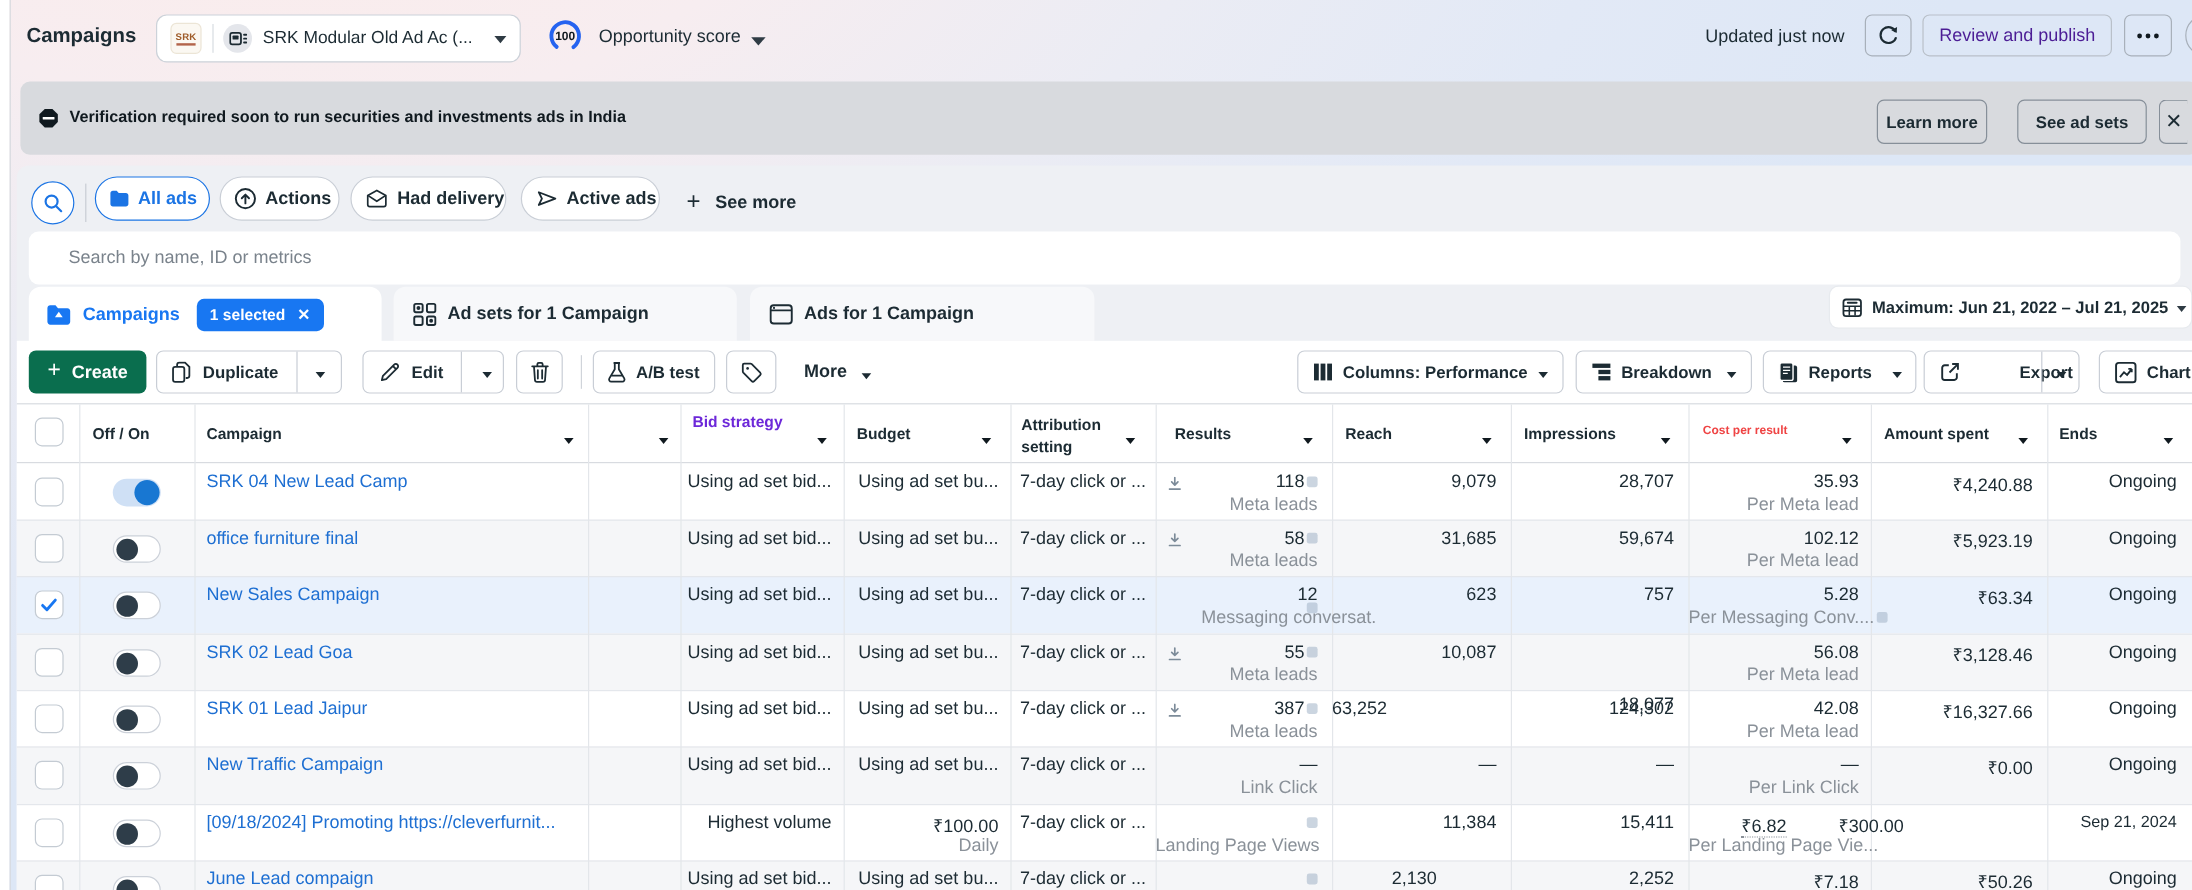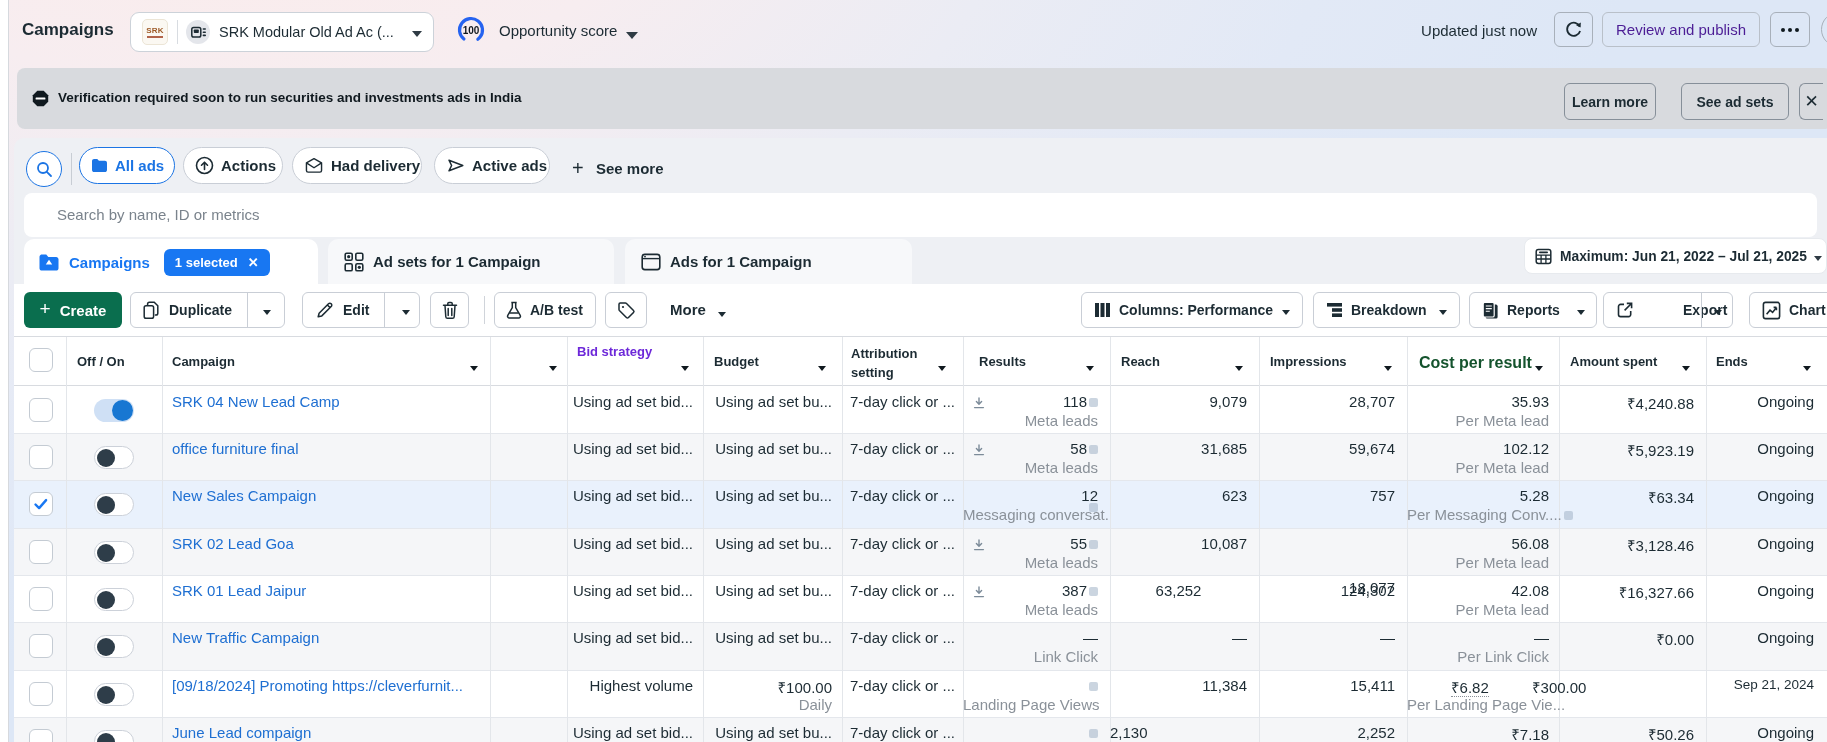--- a/index.html
+++ b/index.html
@@ -310,21 +310,21 @@
 <div class="" style="position:absolute;left:714px;top:354px;font-size:13px;font-weight:bold;color:#1c2b33;">Budget</div>
 <div class="" style="position:absolute;left:818px;top:357px;"><span style="display:inline-block;width:0;height:0;border-left:4.5px solid transparent;border-right:4.5px solid transparent;border-top:5.5px solid #10191f;"></span></div>
 <div class="" style="position:absolute;left:851px;top:344px;font-size:13px;font-weight:bold;color:#1c2b33;line-height:19px;">Attribution<br>setting</div>
 <div class="" style="position:absolute;left:938px;top:357px;"><span style="display:inline-block;width:0;height:0;border-left:4.5px solid transparent;border-right:4.5px solid transparent;border-top:5.5px solid #10191f;"></span></div>
 <div class="" style="position:absolute;left:979px;top:354px;font-size:13px;font-weight:bold;color:#1c2b33;">Results</div>
 <div class="" style="position:absolute;left:1086px;top:357px;"><span style="display:inline-block;width:0;height:0;border-left:4.5px solid transparent;border-right:4.5px solid transparent;border-top:5.5px solid #10191f;"></span></div>
 <div class="" style="position:absolute;left:1121px;top:354px;font-size:13px;font-weight:bold;color:#1c2b33;">Reach</div>
 <div class="" style="position:absolute;left:1235px;top:357px;"><span style="display:inline-block;width:0;height:0;border-left:4.5px solid transparent;border-right:4.5px solid transparent;border-top:5.5px solid #10191f;"></span></div>
 <div class="" style="position:absolute;left:1270px;top:354px;font-size:13px;font-weight:bold;color:#1c2b33;">Impressions</div>
 <div class="" style="position:absolute;left:1384px;top:357px;"><span style="display:inline-block;width:0;height:0;border-left:4.5px solid transparent;border-right:4.5px solid transparent;border-top:5.5px solid #10191f;"></span></div>
-<div class="" style="position:absolute;left:1419px;top:354px;font-size:16px;font-weight:bold;color:#14532d;">Cost per result</div>
+<div class="" style="position:absolute;left:1419px;top:354px;font-size:10px;font-weight:bold;color:#ef4444;">Cost per result</div>
 <div class="" style="position:absolute;left:1535px;top:357px;"><span style="display:inline-block;width:0;height:0;border-left:4.5px solid transparent;border-right:4.5px solid transparent;border-top:5.5px solid #10191f;"></span></div>
 <div class="" style="position:absolute;left:1570px;top:354px;font-size:13px;font-weight:bold;color:#1c2b33;">Amount spent</div>
 <div class="" style="position:absolute;left:1682px;top:357px;"><span style="display:inline-block;width:0;height:0;border-left:4.5px solid transparent;border-right:4.5px solid transparent;border-top:5.5px solid #10191f;"></span></div>
 <div class="" style="position:absolute;left:1716px;top:354px;font-size:13px;font-weight:bold;color:#1c2b33;">Ends</div>
 <div class="" style="position:absolute;left:1803px;top:357px;"><span style="display:inline-block;width:0;height:0;border-left:4.5px solid transparent;border-right:4.5px solid transparent;border-top:5.5px solid #10191f;"></span></div>
 <div class="cb" style="left:29px;top:398px;"></div>
 <div class="" style="position:absolute;left:94px;top:399px;width:40px;height:23px;border-radius:12px;background:#cfe0f5;">
 <div style="position:absolute;right:1px;top:1px;width:21px;height:21px;border-radius:50%;background:#1877d2;"></div>
   </div>
 <div class="cell" style="left:172px;top:393px;max-width:310px;overflow:hidden;color:#1e6fd2;">SRK 04 New Lead Camp</div>
@@ -374,21 +374,21 @@
   </div>
 <div class="" style="position:absolute;left:94px;top:493px;width:40px;height:23px;border-radius:12px;background:#fff;border:1px solid #ccd1d9;">
 <div style="position:absolute;left:2px;top:1.5px;width:18px;height:18px;border-radius:50%;background:#2e3d49;"></div>
   </div>
 <div class="cell" style="left:172px;top:487px;max-width:310px;overflow:hidden;color:#1e6fd2;">New Sales Campaign</div>
 <div class="cell" style="left:567px;top:487px;width:126px;text-align:right;">Using ad set bid...</div>
 <div class="cell" style="left:703px;top:487px;width:129px;text-align:right;">Using ad set bu...</div>
 <div class="cell" style="left:850px;top:487px;">7-day click or ...</div>
 <div class="cell" style="left:963px;top:487px;width:135px;text-align:right;">12</div>
 <div class="cell" style="left:963px;top:498px;width:135px;text-align:right;"><span style="display:inline-block;width:9px;height:9px;border-radius:2px;background:#a9b9cc;opacity:.6;margin-left:2px;"></span></div>
-<div class="cell sub" style="left:963px;top:506px;width:135px;text-align:right;">Messaging conversat.</div>
+<div class="cell sub" style="left:963px;top:506px;width:135px;text-align:right;padding-left:38px;">Messaging conversat.</div>
 <div class="cell" style="left:1110px;top:487px;width:137px;text-align:right;">623</div>
 <div class="cell" style="left:1259px;top:487px;width:136px;text-align:right;">757</div>
 <div class="cell" style="left:1407px;top:487px;width:142px;text-align:right;"><span style="">5.28</span></div>
 <div class="cell sub" style="left:1407px;top:506px;width:142px;text-align:right;">Per Messaging Conv....<span style="display:inline-block;width:9px;height:9px;border-radius:2px;background:#a9b9cc;opacity:.6;margin-left:2px;"></span></div>
 <div class="cell" style="left:1559px;top:487px;width:135px;text-align:right;">₹63.34</div>
 <div class="cell" style="left:1706px;top:487px;width:108px;text-align:right;font-size:15px;">Ongoing</div>
 <div class="cb" style="left:29px;top:540px;"></div>
 <div class="" style="position:absolute;left:94px;top:541px;width:40px;height:23px;border-radius:12px;background:#fff;border:1px solid #ccd1d9;">
 <div style="position:absolute;left:2px;top:1.5px;width:18px;height:18px;border-radius:50%;background:#2e3d49;"></div>
   </div>
@@ -419,21 +419,21 @@
 <div class="cell" style="left:703px;top:582px;width:129px;text-align:right;">Using ad set bu...</div>
 <div class="cell" style="left:850px;top:582px;">7-day click or ...</div>
 <div class="" style="position:absolute;left:973px;top:586px;">
     <svg width="12" height="12" viewBox="0 0 12 12" style="display:block;">
       <path d="M6 1v6M3.4 4.6L6 7.2 8.6 4.6" fill="none" stroke="#7c8b99" stroke-width="1.4" stroke-linecap="round" stroke-linejoin="round"></path>
       <path d="M1.6 10.6h8.8" stroke="#7c8b99" stroke-width="1.4" stroke-linecap="round"></path>
     </svg>
   </div>
 <div class="cell" style="left:963px;top:582px;width:135px;text-align:right;">387<span style="display:inline-block;width:9px;height:9px;border-radius:2px;background:#a9b9cc;opacity:.6;margin-left:2px;"></span></div>
 <div class="cell sub" style="left:963px;top:601px;width:135px;text-align:right;">Meta leads</div>
-<div class="cell" style="left:1110px;top:582px;width:137px;text-align:center;">63,252</div>
+<div class="cell" style="left:1110px;top:582px;width:137px;text-align:left;">63,252</div>
 <div class="cell" style="left:1259px;top:582px;width:136px;text-align:right;">124,302</div>
 <div class="cell" style="left:1407px;top:582px;width:142px;text-align:right;"><span style="">42.08</span></div>
 <div class="cell sub" style="left:1407px;top:601px;width:142px;text-align:right;">Per Meta lead</div>
 <div class="cell" style="left:1559px;top:582px;width:135px;text-align:right;">₹16,327.66</div>
 <div class="cell" style="left:1706px;top:582px;width:108px;text-align:right;font-size:15px;">Ongoing</div>
 <div class="cb" style="left:29px;top:634px;"></div>
 <div class="" style="position:absolute;left:94px;top:635px;width:40px;height:23px;border-radius:12px;background:#fff;border:1px solid #ccd1d9;">
 <div style="position:absolute;left:2px;top:1.5px;width:18px;height:18px;border-radius:50%;background:#2e3d49;"></div>
   </div>
 <div class="cell" style="left:172px;top:629px;max-width:310px;overflow:hidden;color:#1e6fd2;">New Traffic Campaign</div>
@@ -467,16 +467,16 @@
 <div class="cell" style="left:1706px;top:677px;width:108px;text-align:right;font-size:13.5px;">Sep 21, 2024</div>
 <div class="cb" style="left:29px;top:729px;"></div>
 <div class="" style="position:absolute;left:94px;top:730px;width:40px;height:23px;border-radius:12px;background:#fff;border:1px solid #ccd1d9;">
 <div style="position:absolute;left:2px;top:1.5px;width:18px;height:18px;border-radius:50%;background:#2e3d49;"></div>
   </div>
 <div class="cell" style="left:172px;top:724px;max-width:310px;overflow:hidden;color:#1e6fd2;">June Lead compaign</div>
 <div class="cell" style="left:567px;top:724px;width:126px;text-align:right;">Using ad set bid...</div>
 <div class="cell" style="left:703px;top:724px;width:129px;text-align:right;">Using ad set bu...</div>
 <div class="cell" style="left:850px;top:724px;">7-day click or ...</div>
 <div class="cell" style="left:963px;top:724px;width:135px;text-align:right;"><span style="display:inline-block;width:9px;height:9px;border-radius:2px;background:#a9b9cc;opacity:.6;margin-left:2px;"></span></div>
-<div class="cell" style="left:1110px;top:724px;width:137px;text-align:left;">2,130</div>
+<div class="cell" style="left:1110px;top:724px;width:137px;text-align:center;">2,130</div>
 <div class="cell" style="left:1259px;top:724px;width:136px;text-align:right;">2,252</div>
 <div class="cell" style="left:1407px;top:724px;width:142px;text-align:right;"><span style="">₹7.18</span></div>
 <div class="cell" style="left:1559px;top:724px;width:135px;text-align:right;">₹50.26</div>
 <div class="cell" style="left:1706px;top:724px;width:108px;text-align:right;font-size:15px;">Ongoing</div>
 </body></html>

